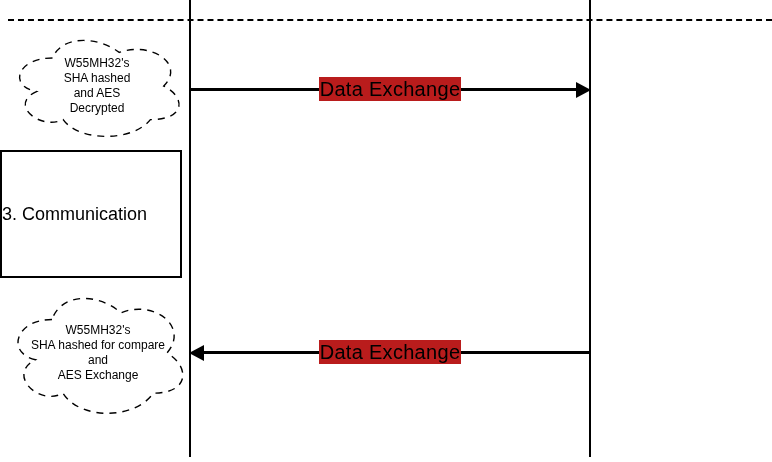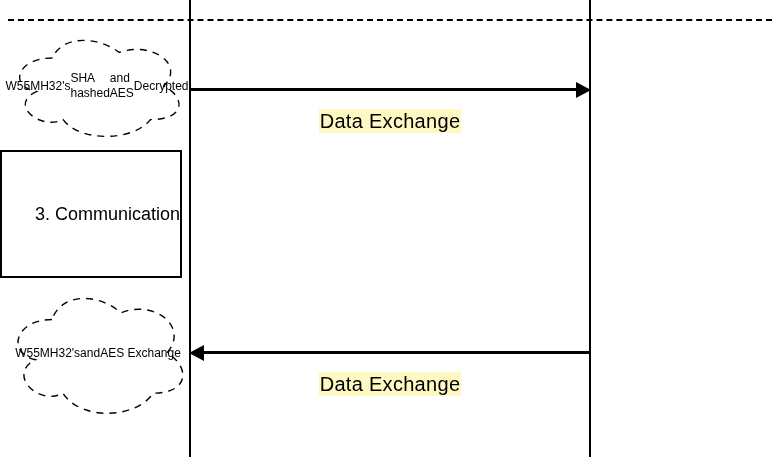--- a/index.html
+++ b/index.html
@@ -34,41 +34,41 @@
   .lifeline-left  { left: 189px; }
   .lifeline-right { left: 589px; }
 
   
   .cloud { position: absolute; }
   .cloud svg { position: absolute; left: 0; top: 0; width: 100%; height: 100%; }
   .cloud-text {
     position: absolute;
     inset: 0;
     display: flex;
-    flex-direction: row;
+    flex-direction: column;
     align-items: center;
     justify-content: center;
     font-size: 12px;
     line-height: 15px;
   }
   .cloud-top    { left: 8px;  top: 30px;  width: 178px; height: 112px; }
   .cloud-bottom { left: 6px;  top: 286px; width: 184px; height: 134px; }
 
   
   .step-box {
     position: absolute;
     left: 0;
     top: 150px;
     width: 178px;
     height: 124px;
     border: 2px solid #000000;
     background: #ffffff;
     display: flex;
     align-items: center;
-    justify-content: flex-end;
+    justify-content: flex-start;
     font-size: 18px;
   }
 
   
   .msg-line {
     position: absolute;
     height: 3px;
     background: #000000;
   }
   .msg-line-top    { left: 190px; top: 88px;  width: 392px; }
@@ -90,25 +90,24 @@
 
   .msg-label {
     position: absolute;
     left: 190px;
     width: 400px;
     text-align: center;
     line-height: 24px;
   }
   .msg-label span {
     display: inline-block;
-    background: #fef9c3;
+    background: #b91c1c;
     padding: 0 1px;
     font-size: 20px;
     letter-spacing: 0.3px;
-    margin-top: 32px;
   }
   .msg-label-top    { top: 77px; }
   .msg-label-bottom { top: 340px; }
 </style>
 </head>
 <body>
 
 <div class="canvas">
 
   <div class="dashed-line"></div>
@@ -131,20 +130,21 @@
   <div class="step-box">
     <span>3. Communication</span>
   </div>
 
   <div class="cloud cloud-bottom">
     <svg viewBox="0 0 184 134" preserveAspectRatio="none">
       <path d="M 46,33.5 C 9.2,33.5 0,67 29.44,73.7 C 0,88.44 33.12,120.6 57.04,107.2 C 73.6,134 128.8,134 147.2,107.2 C 184,107.2 184,80.4 161,67 C 184,40.2 147.2,13.4 115,26.8 C 92,6.7 55.2,6.7 46,33.5 Z" fill="none" stroke="#000000" stroke-width="1.4" stroke-dasharray="7 6"></path>
     </svg>
     <div class="cloud-text">
       <div>W55MH32's</div>
+      <div>SHA hashed for compare</div>
       <div>and</div>
       <div>AES Exchange</div>
     </div>
   </div>
 
   <div class="msg-line msg-line-top"></div>
   <div class="arrowhead arrow-right"></div>
   <div class="msg-label msg-label-top">
     <span>Data Exchange</span>
   </div>

